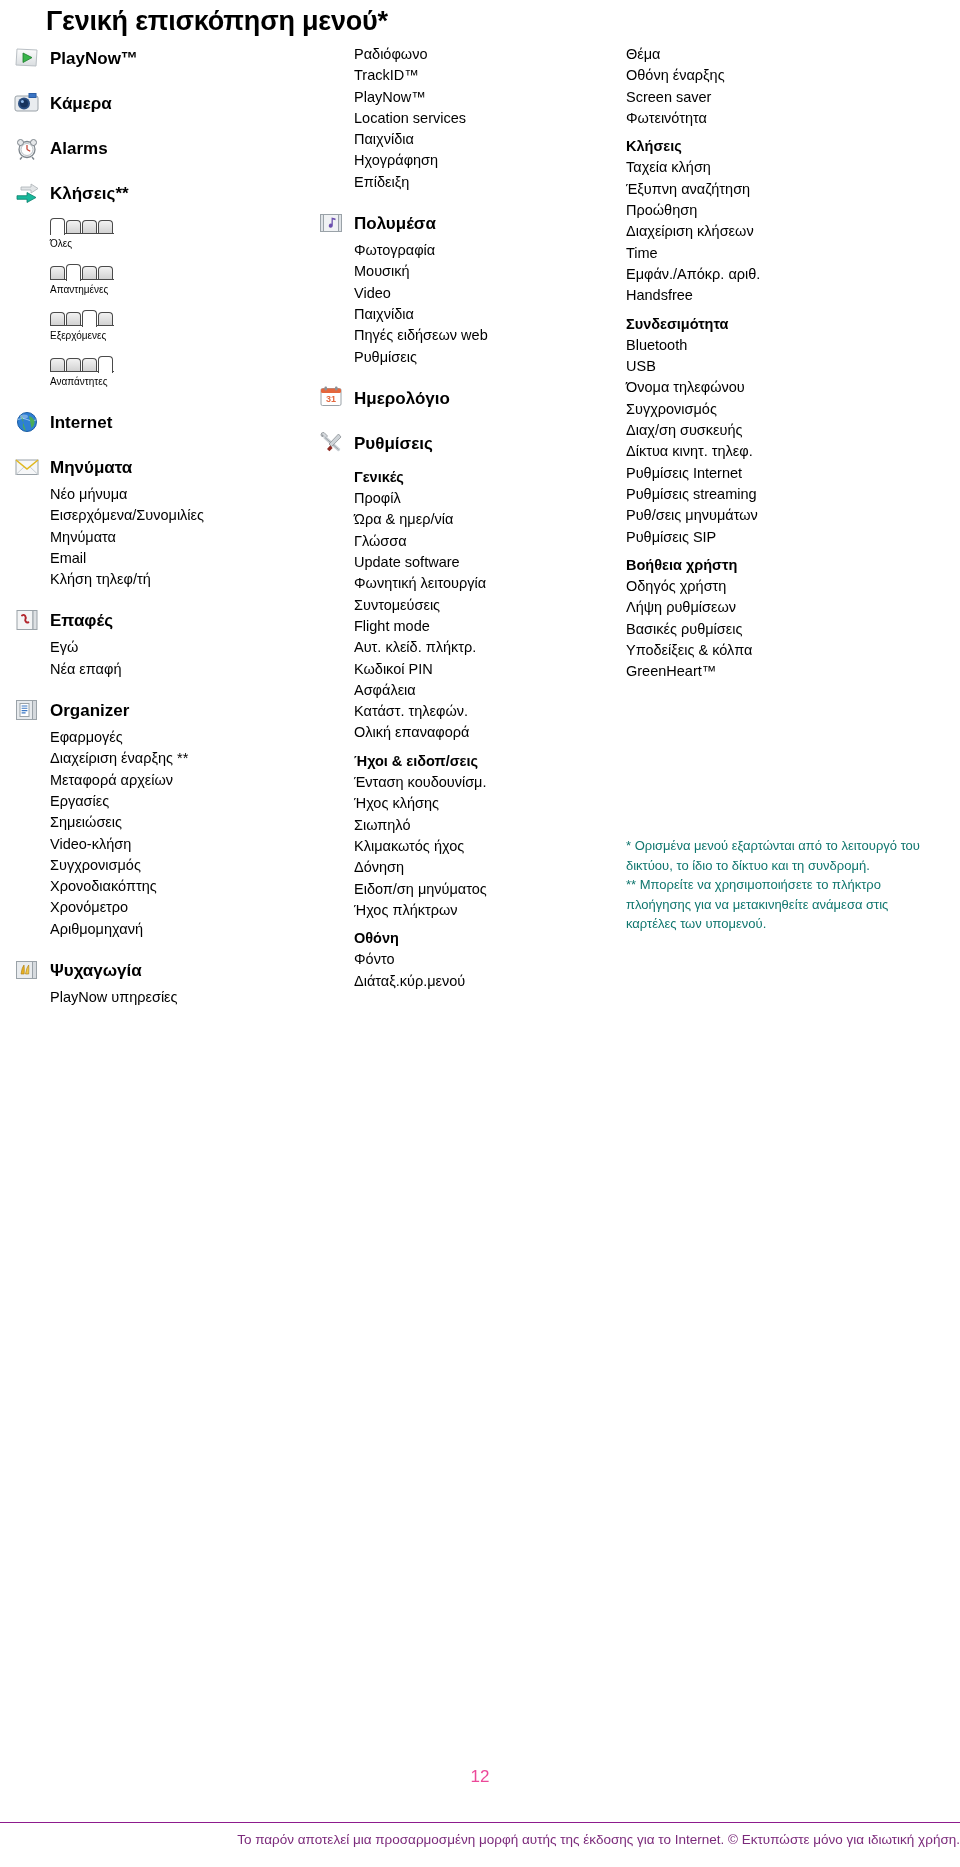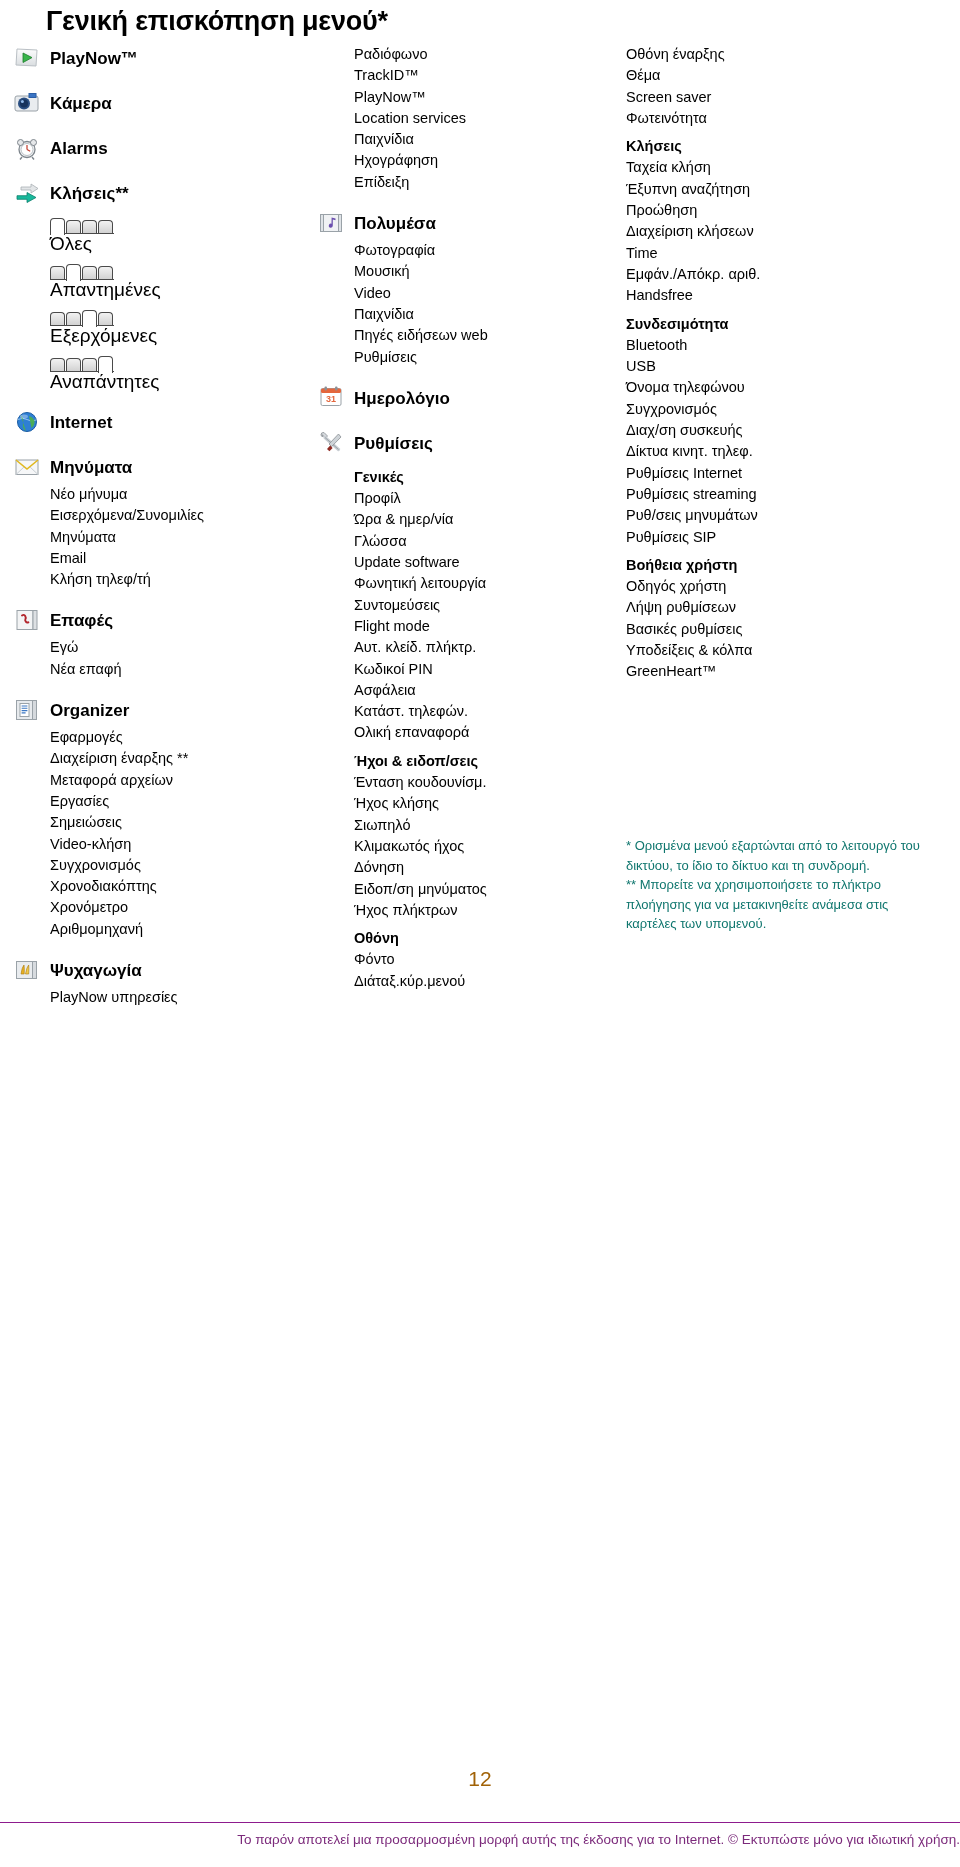--- a/index.html
+++ b/index.html
@@ -89,21 +89,21 @@
 
   
   .tabrow {
     padding-left: 36px;
     height: 20px;
     display: flex;
     align-items: flex-end;
     margin-top: 6px;
   }
   .tablabel {
-    font-size: 19px;
+    font-size: 10px;
     line-height: 20px;
     padding-left: 36px;
     white-space: nowrap;
   }
   .tabs {
     display: flex;
     align-items: flex-end;
     height: 17px;
     border-bottom: 1.5px solid #4a4a4a;
     padding-bottom: 0;
@@ -140,22 +140,22 @@
   .fn-p { margin: 0 0 0 0; }
   .fn-p + .fn-p { margin-top: 0px; }
 
   
   .page-number {
     position: absolute;
     left: 0;
     top: 1767px;
     width: 960px;
     text-align: center;
-    font-size: 21px;
-    color: #a16207;
+    font-size: 17px;
+    color: #ec4899;
     font-weight: normal;
   }
   .footer-rule {
     position: absolute;
     left: 0;
     top: 1822px;
     width: 960px;
     height: 1px;
     background: #8d1b8d;
   }
@@ -406,22 +406,22 @@
         <div class="sub">Σιωπηλό</div>
         <div class="sub">Κλιμακωτός ήχος</div>
         <div class="sub">Δόνηση</div>
         <div class="sub">Ειδοπ/ση μηνύματος</div>
         <div class="sub">Ήχος πλήκτρων</div>
         <div class="sub head">Οθόνη</div>
         <div class="sub">Φόντο</div>
         <div class="sub">Διάταξ.κύρ.μενού</div>
       </div>
     <div class="col col-3" id="col3">
+        <div class="sub">Θέμα</div>
         <div class="sub">Οθόνη έναρξης</div>
-        <div class="sub">Θέμα</div>
         <div class="sub">Screen saver</div>
         <div class="sub">Φωτεινότητα</div>
         <div class="sub head">Κλήσεις</div>
         <div class="sub">Ταχεία κλήση</div>
         <div class="sub">Έξυπνη αναζήτηση</div>
         <div class="sub">Προώθηση</div>
         <div class="sub">Διαχείριση κλήσεων</div>
         <div class="sub">Time</div>
         <div class="sub">Εμφάν./Απόκρ. αριθ.</div>
         <div class="sub">Handsfree</div>

